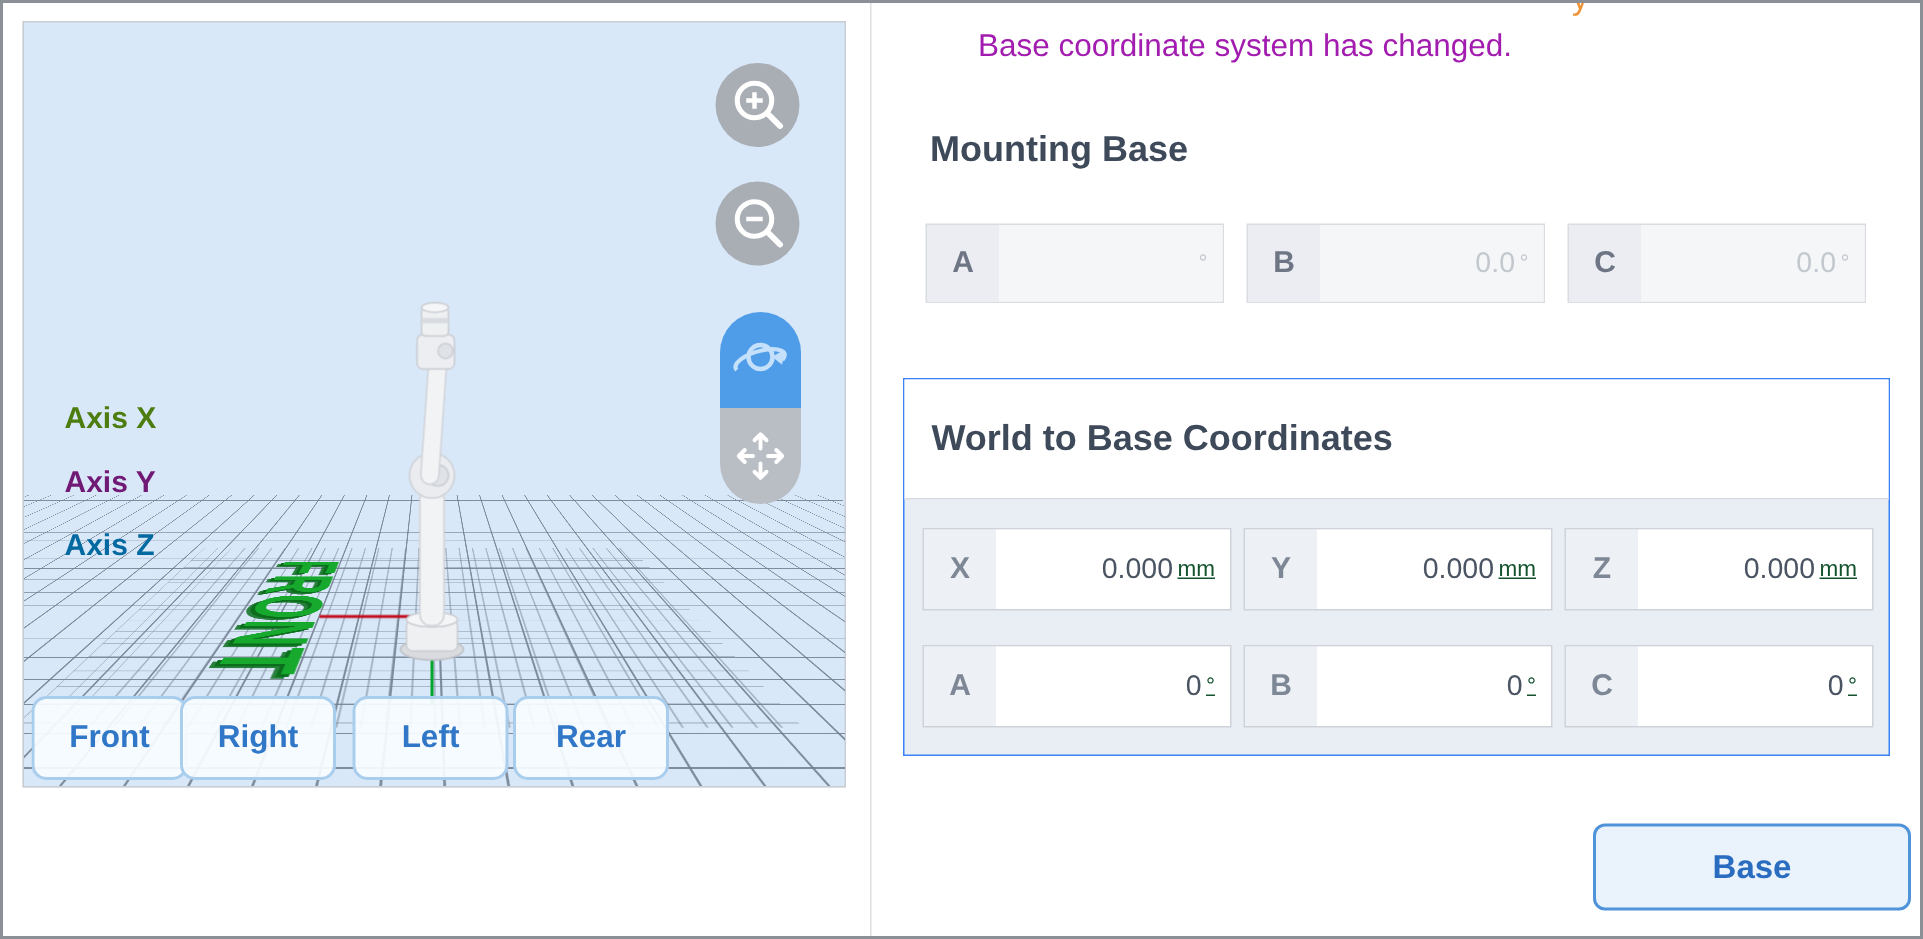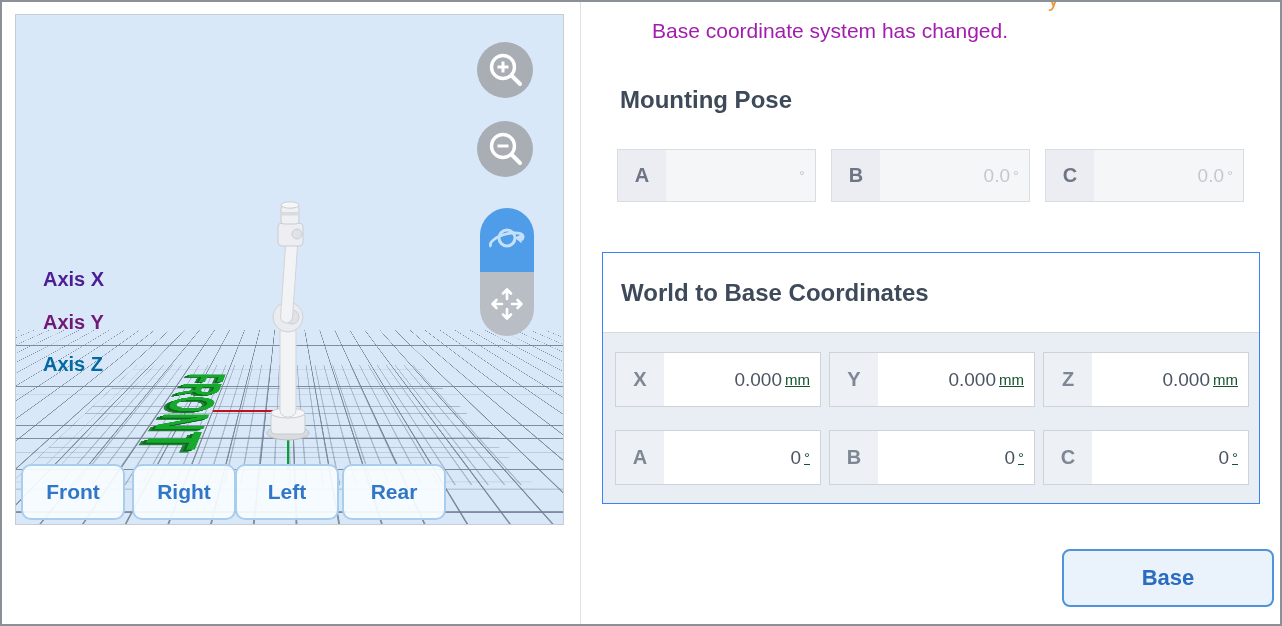--- a/index.html
+++ b/index.html
@@ -27,21 +27,21 @@
       repeating-linear-gradient(to bottom,rgba(120,136,152,.5) 0,rgba(120,136,152,.5) 2px,transparent 2px,transparent 35px),
       repeating-linear-gradient(to right,rgba(120,136,152,.5) 0,rgba(120,136,152,.5) 1.5px,transparent 1.5px,transparent 20px);
   }
   .floor-text{
     position:absolute;left:690px;top:480px;transform:rotate(90deg);transform-origin:0 0;
     font-size:110px;font-weight:800;line-height:1;letter-spacing:4px;
     color:#17a82e;text-shadow:6px 4px 0 #0b6e1d,10px 8px 0 rgba(11,110,29,.85);
     white-space:nowrap;
   }
   .axis-legend{position:absolute;left:27px;font-size:20px;font-weight:700;z-index:4;}
-  .axis-x{top:253px;color:#4c1d95;}
+  .axis-x{top:253px;color:#4d7c0f;}
   .axis-y{top:296px;color:#701a75;}
   .axis-z{top:338px;color:#0369a1;}
   .baseline-x{position:absolute;left:197px;top:395px;width:76px;height:2px;background:#c00f1e;z-index:2;}
   .baseline-y{position:absolute;left:271px;top:400px;width:2px;height:55px;background:#00a62b;z-index:2;}
   #robot{position:absolute;left:220px;top:180px;z-index:3;}
   
   .vp-circle{
     position:absolute;left:461px;width:56px;height:56px;border-radius:50%;
     background:#a9adb4;z-index:5;display:flex;align-items:center;justify-content:center;cursor:pointer;
   }
@@ -175,32 +175,32 @@
             <path d="M22 17 V8 M18 11.5 L22 7.5 L26 11.5"></path>
             <path d="M22 27 V36 M18 32.5 L22 36.5 L26 32.5"></path>
             <path d="M17 22 H8 M11.5 18 L7.5 22 L11.5 26"></path>
             <path d="M27 22 H36 M32.5 18 L36.5 22 L32.5 26"></path>
           </g>
         </svg>
       </div>
     </div>
 
     <button class="view-btn" style="left:5px">Front</button>
-    <button class="view-btn" style="left:116px">Right</button>
+    <button class="view-btn" style="left:104px">Right</button>
     <button class="view-btn" style="left:219px">Left</button>
     <button class="view-btn" style="left:326px">Rear</button>
   </div>
 
   <div id="divider"></div>
 
   <div class="clip-frag"><span>y</span></div>
 
   <div id="notice">Base coordinate system has changed.</div>
 
-  <div id="mp-title" class="section-title">Mounting Pose</div>
+  <div id="mp-title" class="section-title">Mounting Base</div>
 
   <div id="mp-row">
     <div class="field disabled w199">
       <span class="lab">A</span>
       <span class="val">
           <span></span>
           <span class="unit">°</span>
         </span>
     </div>
     <div class="field disabled w199">

